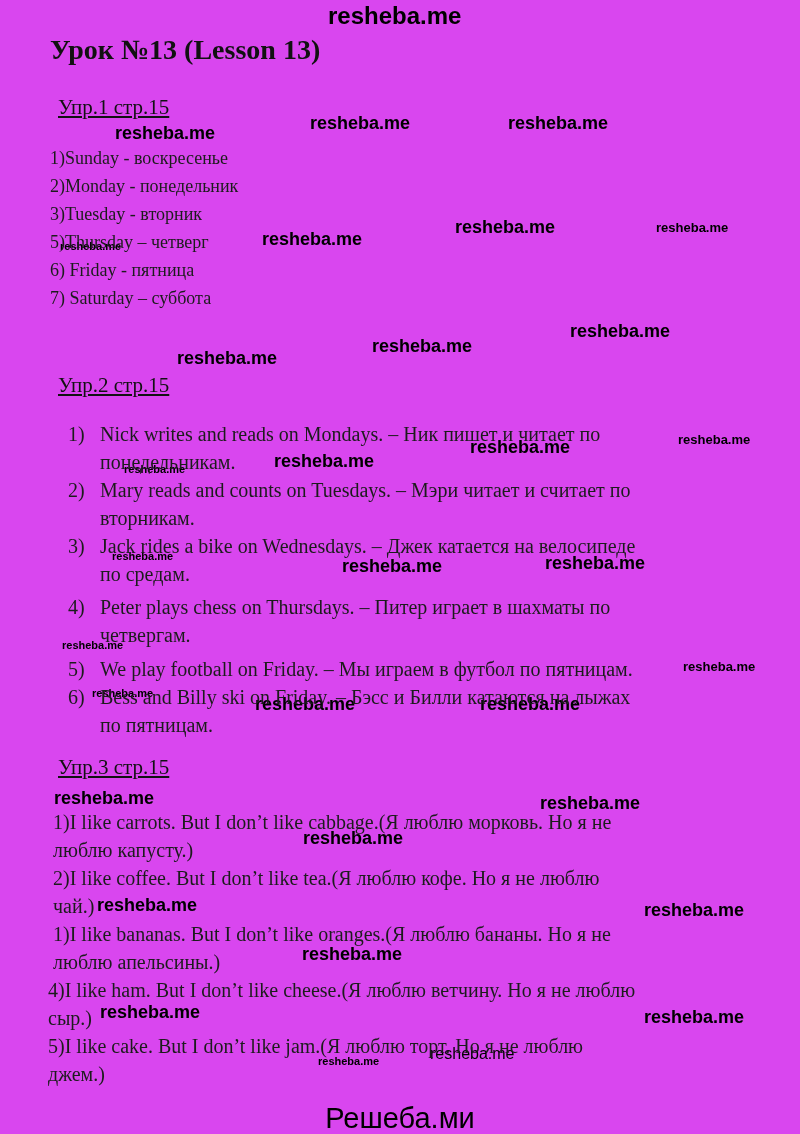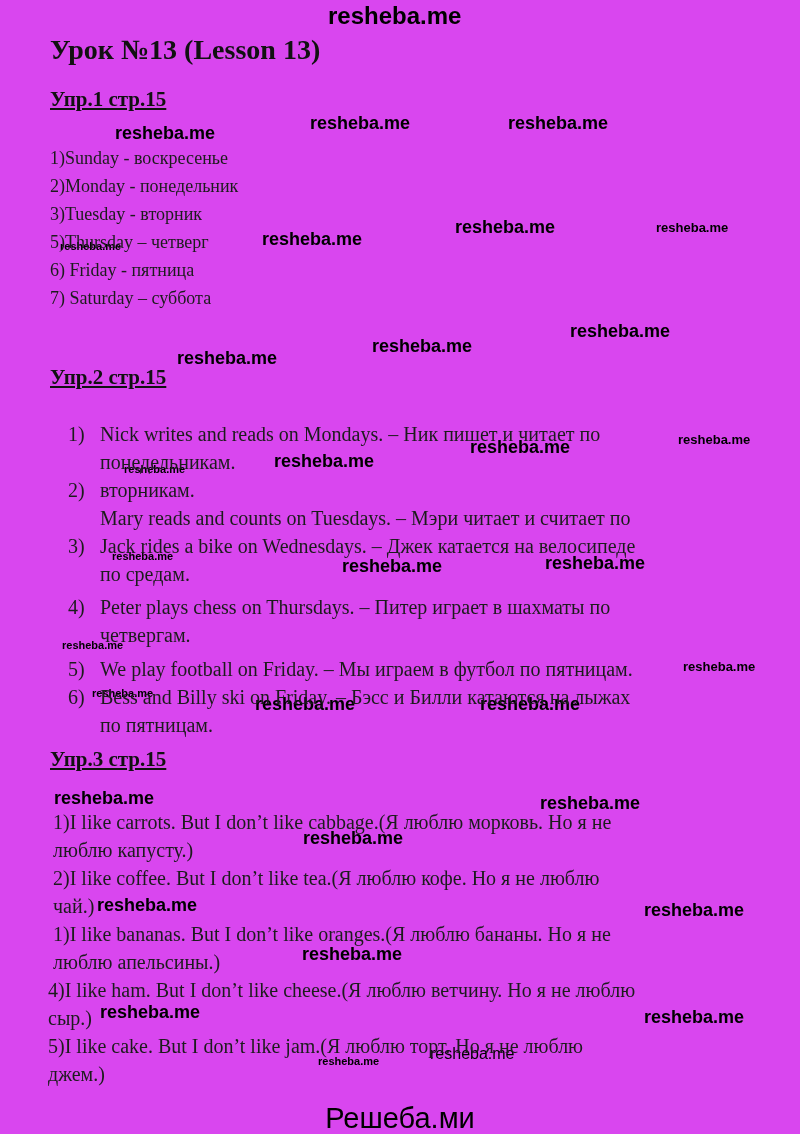--- a/index.html
+++ b/index.html
@@ -32,23 +32,23 @@
     position: absolute;
     left: 50px; top: 34px;
     margin: 0;
     font-size: 28px;
     font-weight: 700;
     color: #111;
   }
   .ex-heading {
     position: absolute;
     left: 50px;
-    margin: 0;
+    margin: 8px;
     font-size: 21px;
-    font-weight: 700;
+    font-weight: 400;
     text-decoration: underline;
     color: #111;
   }
   #ex1-heading { top: 87px; }
   #ex2-heading { top: 365px; }
   #ex3-heading { top: 747px; }
 
   #ex1-list {
     position: absolute;
     left: 50px; top: 144px;
@@ -144,22 +144,22 @@
       <div class="ex2-item">
         <span class="ex2-num">1)</span>
         <div class="ex2-text">
           <div class="ex2-line">Nick writes and reads on Mondays. – Ник пишет и читает по</div>
           <div class="ex2-line">понедельникам.</div>
         </div>
       </div>
       <div class="ex2-item">
         <span class="ex2-num">2)</span>
         <div class="ex2-text">
+          <div class="ex2-line">Mary reads and counts on Tuesdays. – Мэри читает и считает по</div>
           <div class="ex2-line">вторникам.</div>
-          <div class="ex2-line">Mary reads and counts on Tuesdays. – Мэри читает и считает по</div>
         </div>
       </div>
       <div class="ex2-item">
         <span class="ex2-num">3)</span>
         <div class="ex2-text">
           <div class="ex2-line">Jack rides a bike on Wednesdays. – Джек катается на велосипеде</div>
           <div class="ex2-line">по средам.</div>
         </div>
       </div>
       <div class="ex2-item">

